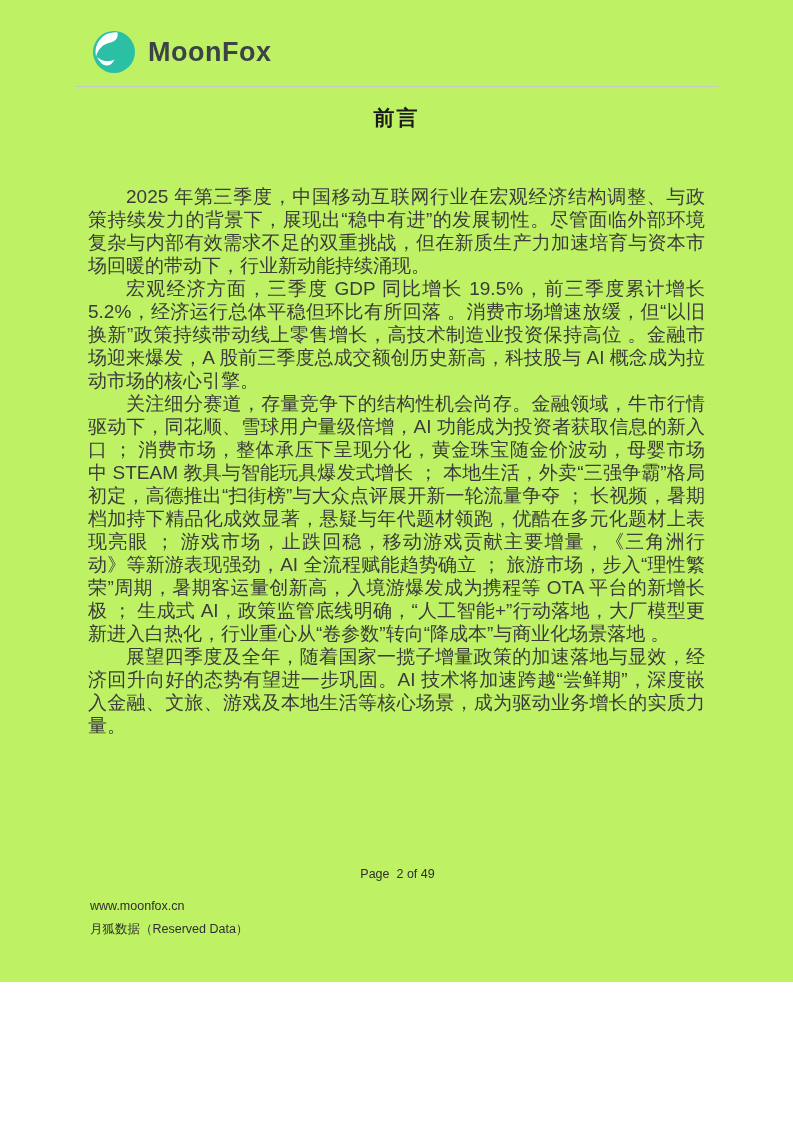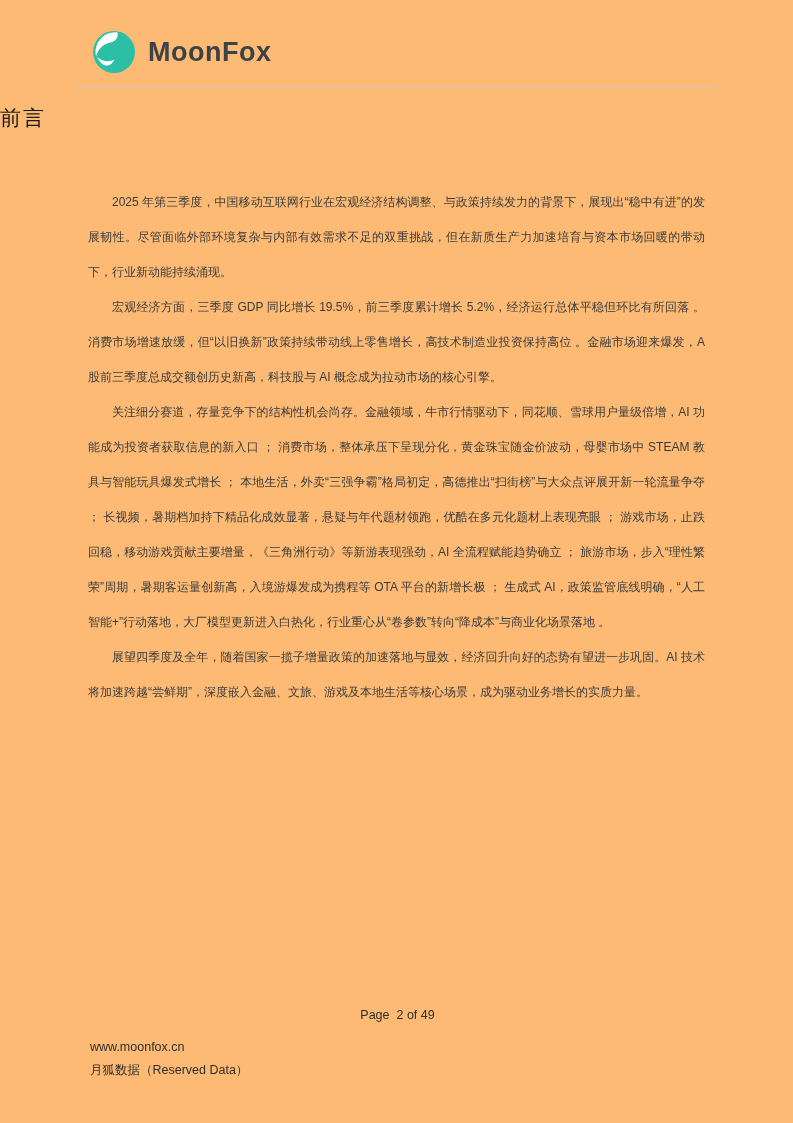--- a/index.html
+++ b/index.html
@@ -2,22 +2,22 @@
 <html><head>
 <meta charset="utf-8">
 <style>
   * { margin: 0; padding: 0; box-sizing: border-box; }
   html, body { background: #ffffff; }
   body { font-family: "Liberation Sans", "DejaVu Sans", sans-serif; }
 
   .page {
     position: relative;
     width: 793px;
-    height: 1123px;
-    background: #fdba74;
+    height: 982px;
+    background: #bef264;
     overflow: hidden;
   }
 
   
   .header { padding-top: 29px; }
   .logo-row {
     display: flex;
     align-items: center;
     gap: 12px;
     margin-left: 92px;
@@ -33,32 +33,32 @@
   }
   .divider {
     border: none;
     border-top: 1px solid #c9c9c9;
     margin: 11px 75px 0 75px;
   }
 
   
   .doc-title {
     margin-top: 17px;
-    text-align: left;
+    text-align: center;
     font-size: 21px;
-    font-weight: 400;
+    font-weight: 700;
     color: #1a1a1a;
     letter-spacing: 2px;
   }
 
   
   .doc-body {
     margin: 53px 88px 0 88px;
-    font-size: 12px;
-    line-height: 35px;
+    font-size: 19px;
+    line-height: 23px;
     color: #3b3b3b;
     text-align: justify;
   }
   .doc-body p {
     text-indent: 2em;
     margin: 0;
   }
 
   
   .footer {

